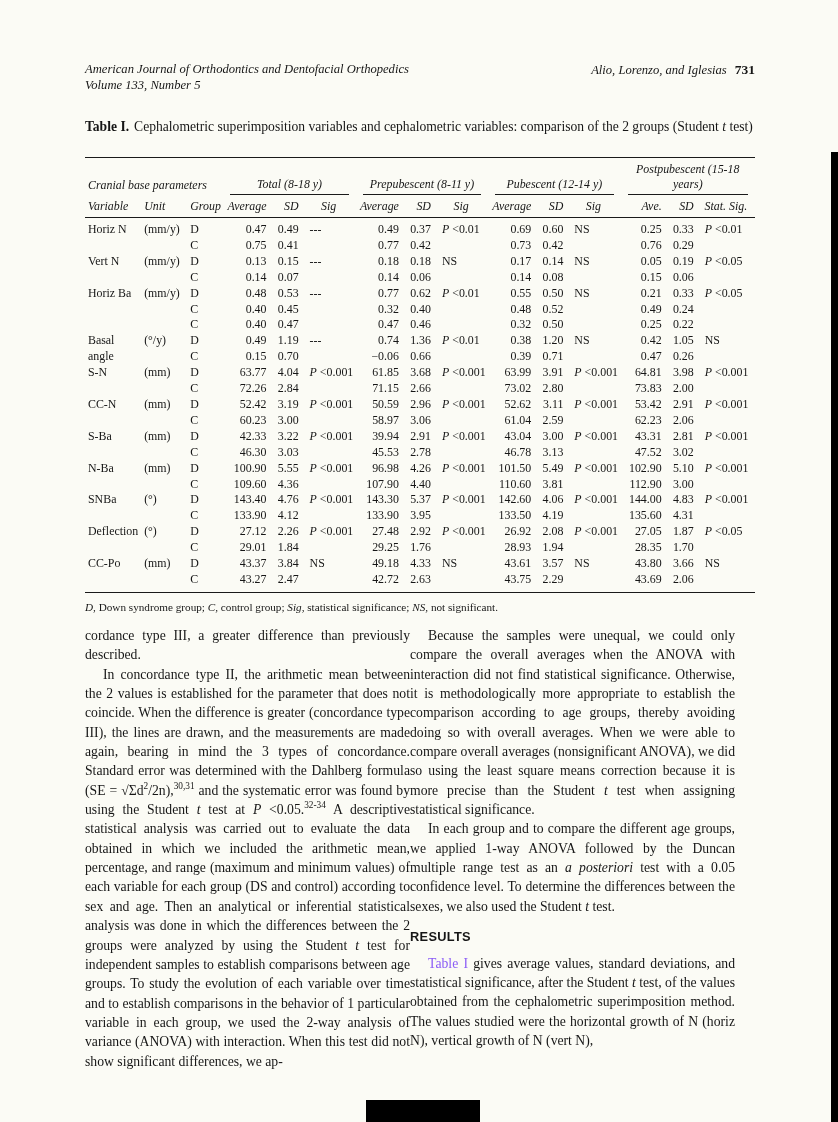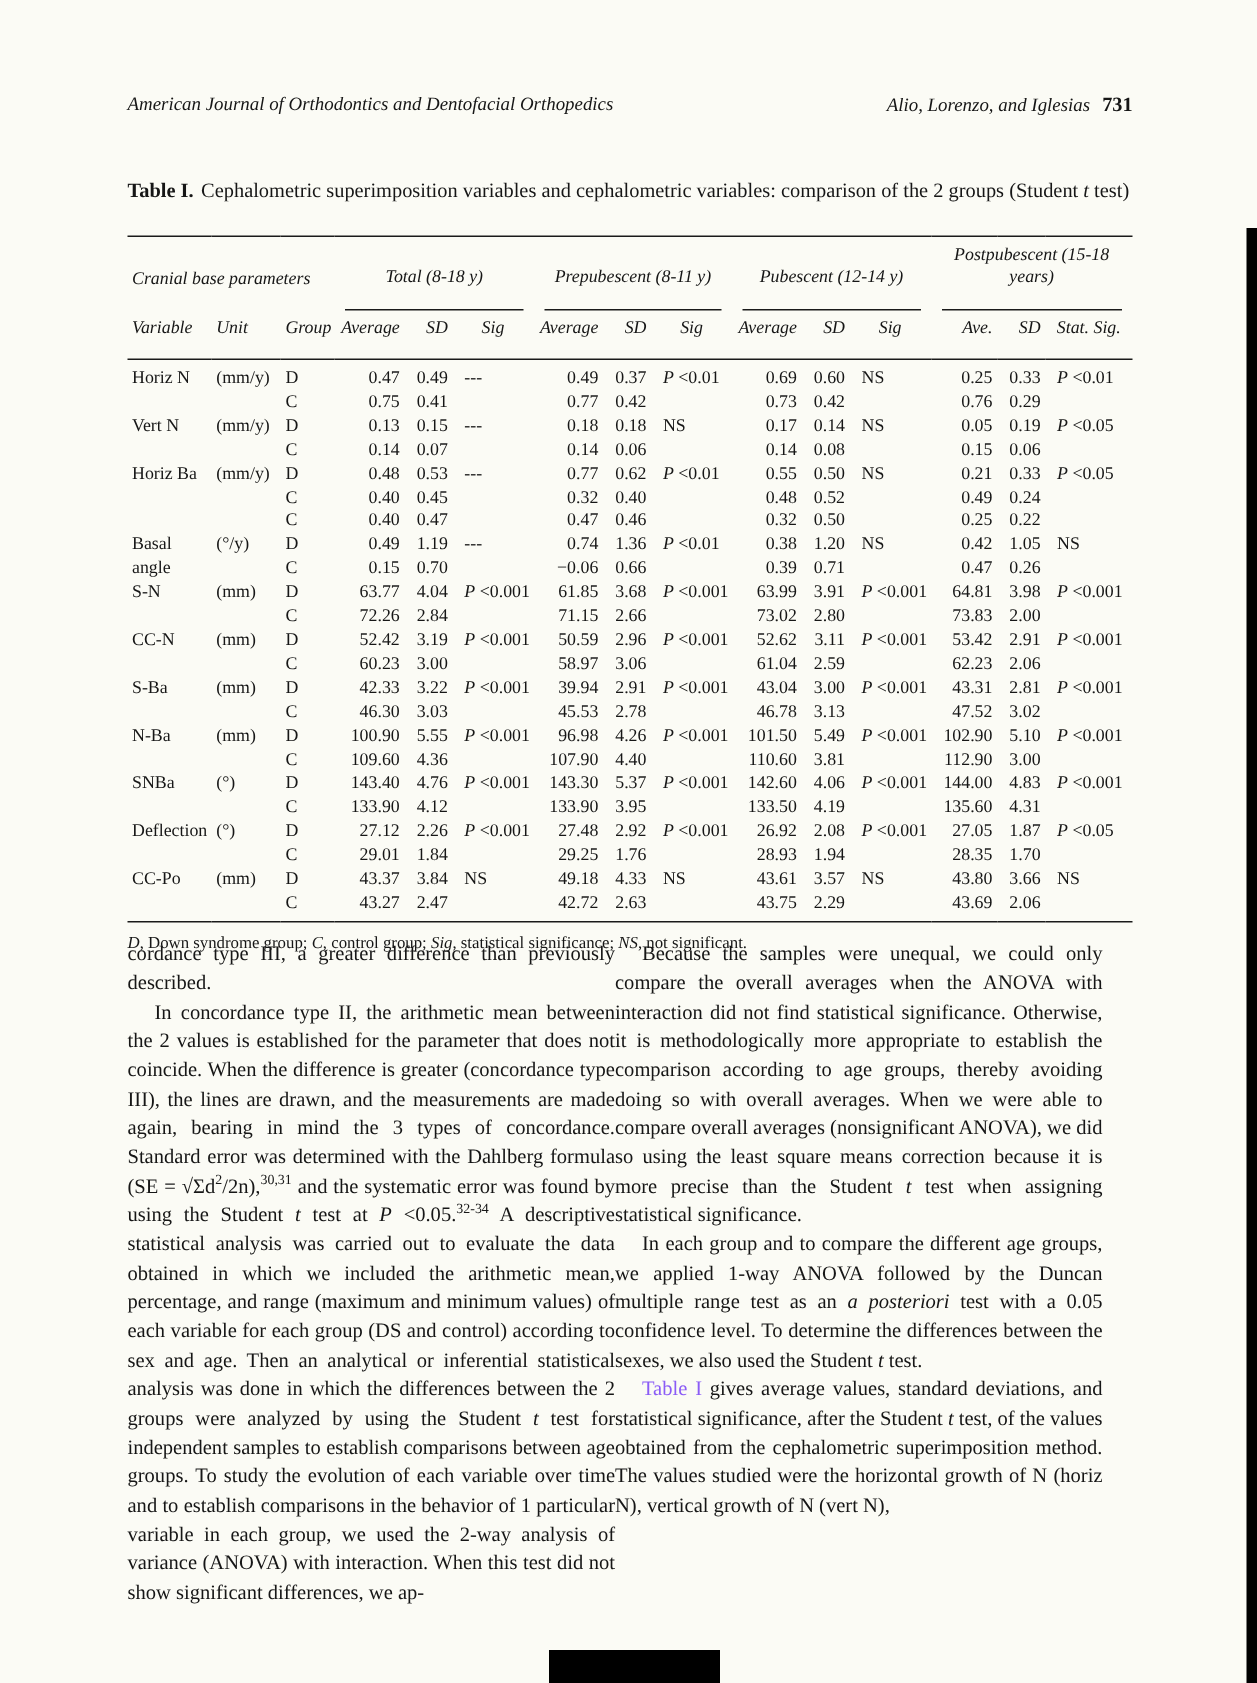--- a/index.html
+++ b/index.html
@@ -17,24 +17,24 @@
 
   .table-caption{position:absolute;left:85px;top:118px;width:672px;font-size:13.6px;line-height:18.5px}
   .cap-label{font-weight:bold;margin-right:5px}
 
   .table-wrap{position:absolute;left:85px;top:157px;width:672px}
   table.data-table{width:670px;border-collapse:collapse;table-layout:fixed;font-size:11.9px;
         border-top:1.4px solid #1a1a1a;border-bottom:1.4px solid #1a1a1a}
   thead th{font-weight:normal;font-style:italic;vertical-align:bottom;padding:2px 3px}
   .spanner{text-align:center;padding-top:4px}
   .spanner.sp-left{text-align:left}
-  .sp-inner{margin:0 4px;padding-bottom:14px}
+  .sp-inner{margin:0 4px;padding-bottom:2px}
   .spanner.sp-left .sp-inner{margin:0}
   .sp-inner.ul{border-bottom:1px solid #1a1a1a}
-  tr[data-name="table-header-row"] th{border-bottom:1px solid #1a1a1a;padding-bottom:13px}
+  tr[data-name="table-header-row"] th{border-bottom:1px solid #1a1a1a;padding-bottom:3px}
   th.left,td.left{text-align:left}
   th.num,td.num{text-align:right}
   th.sig-h{text-align:center}
   td.sig{text-align:left;padding-left:8px}
   tbody td{padding:1px 3px;line-height:13.9px;white-space:nowrap}
   tbody tr:first-child td{padding-top:5px}
   tbody tr:last-child td{padding-bottom:5px}
   .footnote{margin-top:7px;font-size:11.2px;line-height:14px}
 
   .body-columns{position:absolute;left:85px;top:626px;width:672px;display:flex;}
@@ -47,20 +47,21 @@
 
   .artifact-right{position:absolute;top:152px;right:0;width:7px;height:970px;background:#000}
   .artifact-bottom{position:absolute;left:366px;top:1100px;width:114px;height:22px;background:#000}
 </style>
 </head>
 <body data-name="journal-page">
 
 <header class="page-header" data-name="page-header">
   <div class="ph-left" data-name="journal-info">
     <div data-name="journal-title">American Journal of Orthodontics and Dentofacial Orthopedics</div>
+    <div data-name="journal-volume">Volume 133, Number 5</div>
   </div>
   <div class="ph-right" data-name="running-head">
     <span data-name="authors">Alio, Lorenzo, and Iglesias</span><span class="pageno" data-name="page-number">731</span>
   </div>
 </header>
 
 <div class="table-caption" data-name="table-caption">
   <span class="cap-label" data-name="table-label">Table I.</span><span data-name="table-caption-text"><span data-name="text-run">Cephalometric superimposition variables and cephalometric variables: comparison of the 2 groups (Student </span><span class="it" data-name="text-run">t</span><span data-name="text-run"> test)</span></span>
 </div>
 
@@ -517,18 +518,19 @@
 </div>
 
 <div class="body-columns" data-name="article-body">
   <div class="col" data-name="left-column">
       <p class="para" data-name="paragraph"><span data-name="text-run">cordance type III, a greater difference than previously described.</span></p>
       <p class="para ind" data-name="paragraph"><span data-name="text-run">In concordance type II, the arithmetic mean between the 2 values is established for the parameter that does not coincide. When the difference is greater (concordance type III), the lines are drawn, and the measurements are made again, bearing in mind the 3 types of concordance. Standard error was determined with the Dahlberg formula (SE = √Σd</span><sup data-name="superscript-citation">2</sup><span data-name="text-run">/2n),</span><sup data-name="superscript-citation">30,31</sup><span data-name="text-run"> and the systematic error was found by using the Student </span><span class="it" data-name="text-run">t</span><span data-name="text-run"> test at </span><span class="it" data-name="text-run">P</span><span data-name="text-run"> &lt;0.05.</span><sup data-name="superscript-citation">32-34</sup><span data-name="text-run"> A descriptive statistical analysis was carried out to evaluate the data obtained in which we included the arithmetic mean, percentage, and range (maximum and minimum values) of each variable for each group (DS and control) according to sex and age. Then an analytical or inferential statistical analysis was done in which the differences between the 2 groups were analyzed by using the Student </span><span class="it" data-name="text-run">t</span><span data-name="text-run"> test for independent samples to establish comparisons between age groups. To study the evolution of each variable over time and to establish comparisons in the behavior of 1 particular variable in each group, we used the 2-way analysis of variance (ANOVA) with interaction. When this test did not show significant differences, we ap-</span></p>
     </div>
   <div class="col" data-name="right-column">
       <p class="para ind" data-name="paragraph"><span data-name="text-run">Because the samples were unequal, we could only compare the overall averages when the ANOVA with interaction did not find statistical significance. Otherwise, it is methodologically more appropriate to establish the comparison according to age groups, thereby avoiding doing so with overall averages. When we were able to compare overall averages (nonsignificant ANOVA), we did so using the least square means correction because it is more precise than the Student </span><span class="it" data-name="text-run">t</span><span data-name="text-run"> test when assigning statistical significance.</span></p>
       <p class="para ind" data-name="paragraph"><span data-name="text-run">In each group and to compare the different age groups, we applied 1-way ANOVA followed by the Duncan multiple range test as an </span><span class="it" data-name="text-run">a posteriori</span><span data-name="text-run"> test with a 0.05 confidence level. To determine the differences between the sexes, we also used the Student </span><span class="it" data-name="text-run">t</span><span data-name="text-run"> test.</span></p>
+      <h2 class="section-heading" data-name="section-heading">RESULTS</h2>
       <p class="para ind" data-name="paragraph"><span class="ref-link" data-name="table-ref-link">Table I</span><span data-name="text-run"> gives average values, standard deviations, and statistical significance, after the Student </span><span class="it" data-name="text-run">t</span><span data-name="text-run"> test, of the values obtained from the cephalometric superimposition method. The values studied were the horizontal growth of N (horiz N), vertical growth of N (vert N),</span></p>
     </div>
 </div>
 
 <div class="artifact-right" data-name="scan-artifact-right-bar"></div>
 <div class="artifact-bottom" data-name="scan-artifact-bottom-mark"></div>
 
 </body></html>

